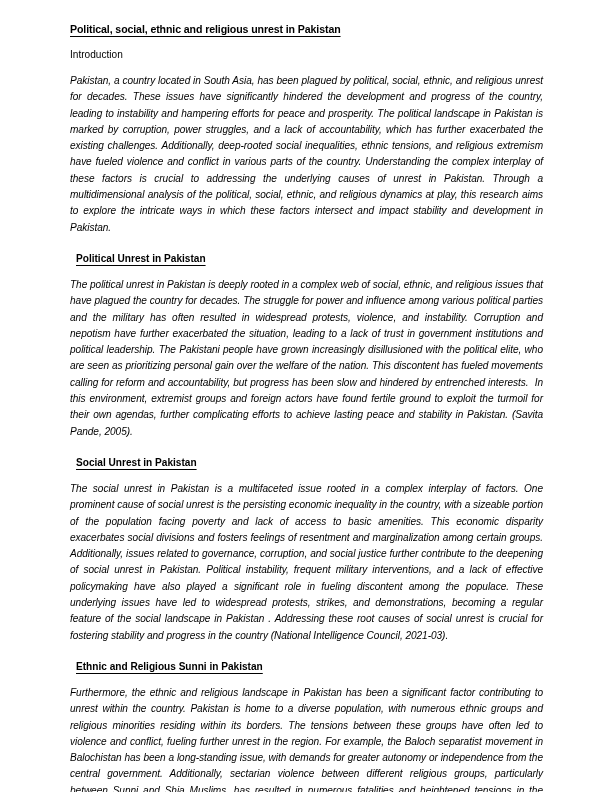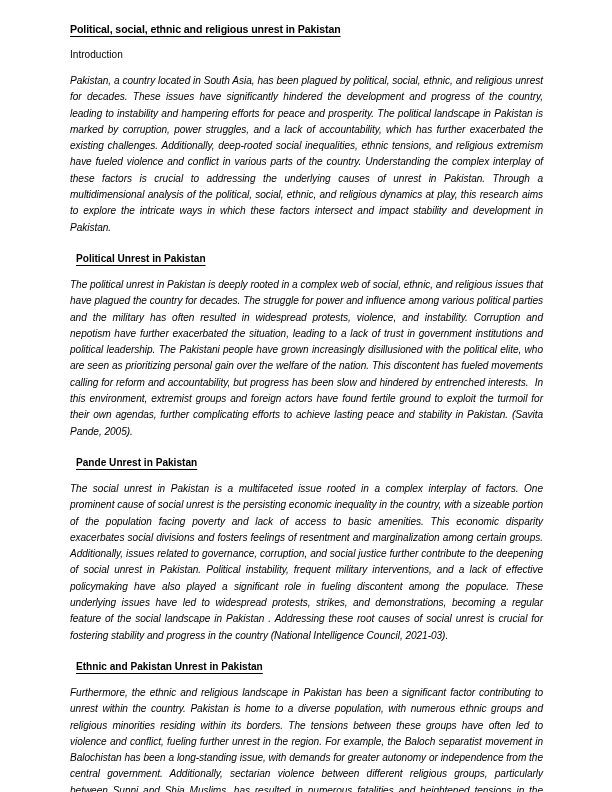--- a/index.html
+++ b/index.html
@@ -82,22 +82,22 @@
   <div class="sub-label">Introduction</div>
 
   <p class="body-text">Pakistan, a country located in South Asia, has been plagued by political, social, ethnic, and religious unrest for decades. These issues have significantly hindered the development and progress of the country, leading to instability and hampering efforts for peace and prosperity. The political landscape in Pakistan is marked by corruption, power struggles, and a lack of accountability, which has further exacerbated the existing challenges. Additionally, deep-rooted social inequalities, ethnic tensions, and religious extremism have fueled violence and conflict in various parts of the country. Understanding the complex interplay of these factors is crucial to addressing the underlying causes of unrest in Pakistan. Through a multidimensional analysis of the political, social, ethnic, and religious dynamics at play, this research aims to explore the intricate ways in which these factors intersect and impact stability and development in Pakistan.</p>
 
   <div class="section-heading-wrap">
     <span class="section-heading">Political Unrest in Pakistan</span>
   </div>
   <p class="body-text">The political unrest in Pakistan is deeply rooted in a complex web of social, ethnic, and religious issues that have plagued the country for decades. The struggle for power and influence among various political parties and the military has often resulted in widespread protests, violence, and instability. Corruption and nepotism have further exacerbated the situation, leading to a lack of trust in government institutions and political leadership. The Pakistani people have grown increasingly disillusioned with the political elite, who are seen as prioritizing personal gain over the welfare of the nation. This discontent has fueled movements calling for reform and accountability, but progress has been slow and hindered by entrenched interests.  In this environment, extremist groups and foreign actors have found fertile ground to exploit the turmoil for their own agendas, further complicating efforts to achieve lasting peace and stability in Pakistan. (Savita Pande, 2005).</p>
 
   <div class="section-heading-wrap">
-    <span class="section-heading">Pande Unrest in Pakistan</span>
+    <span class="section-heading">Social Unrest in Pakistan</span>
   </div>
   <p class="body-text">The social unrest in Pakistan is a multifaceted issue rooted in a complex interplay of factors. One prominent cause of social unrest is the persisting economic inequality in the country, with a sizeable portion of the population facing poverty and lack of access to basic amenities. This economic disparity exacerbates social divisions and fosters feelings of resentment and marginalization among certain groups. Additionally, issues related to governance, corruption, and social justice further contribute to the deepening of social unrest in Pakistan. Political instability, frequent military interventions, and a lack of effective policymaking have also played a significant role in fueling discontent among the populace. These underlying issues have led to widespread protests, strikes, and demonstrations, becoming a regular feature of the social landscape in Pakistan . Addressing these root causes of social unrest is crucial for fostering stability and progress in the country (National Intelligence Council, 2021-03).</p>
 
   <div class="section-heading-wrap">
-    <span class="section-heading">Ethnic and Pakistan Unrest in Pakistan</span>
+    <span class="section-heading">Ethnic and Religious Sunni in Pakistan</span>
   </div>
   <p class="body-text last">Furthermore, the ethnic and religious landscape in Pakistan has been a significant factor contributing to unrest within the country. Pakistan is home to a diverse population, with numerous ethnic groups and religious minorities residing within its borders. The tensions between these groups have often led to violence and conflict, fueling further unrest in the region. For example, the Baloch separatist movement in Balochistan has been a long-standing issue, with demands for greater autonomy or independence from the central government. Additionally, sectarian violence between different religious groups, particularly between Sunni and Shia Muslims, has resulted in numerous fatalities and heightened tensions in the country. These ethnic and religious divides have deep historical roots and continue to pose a challenge to the stability and unity of Pakistan. Efforts to address these issues and promote interethnic and interreligious harmony are crucial for fostering peace and progress in the nation .</p>
 
 </div>
 
 </body></html>

